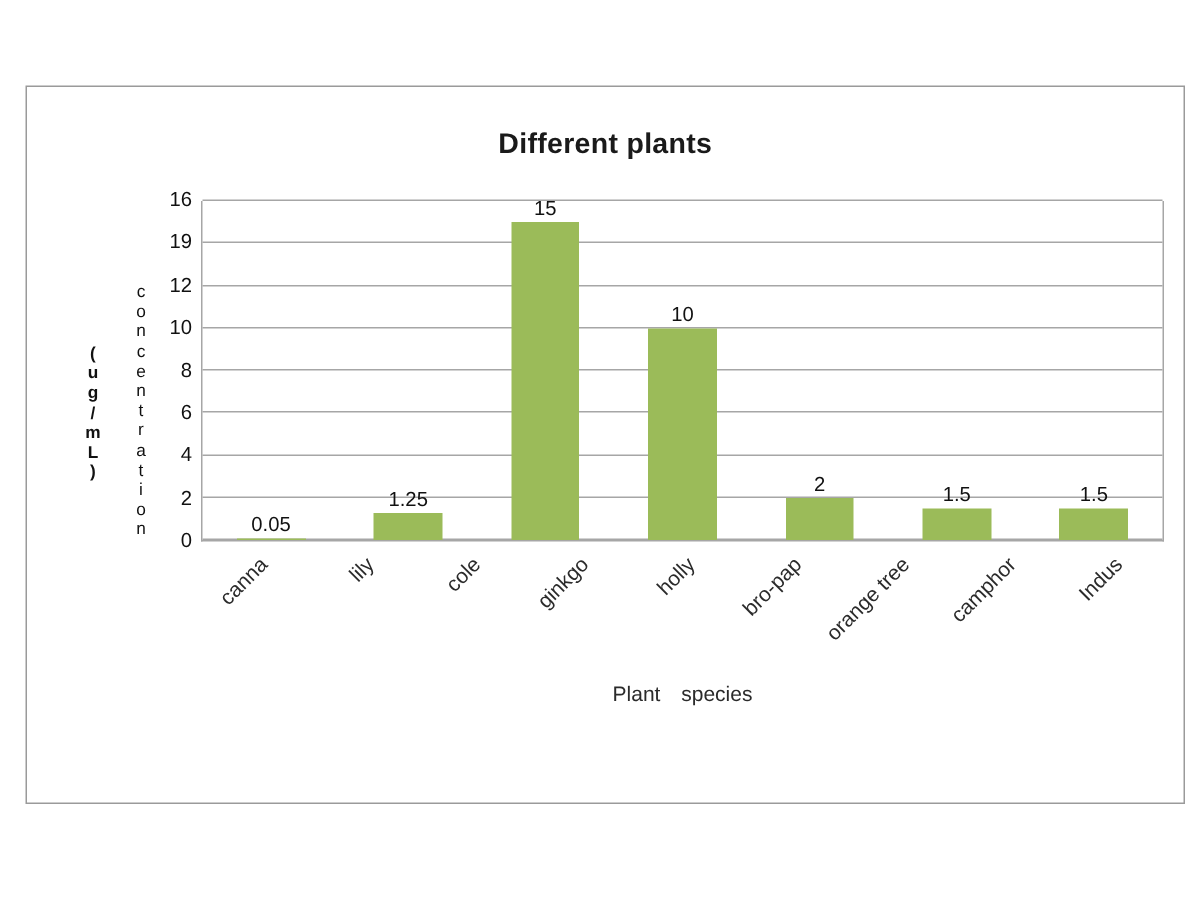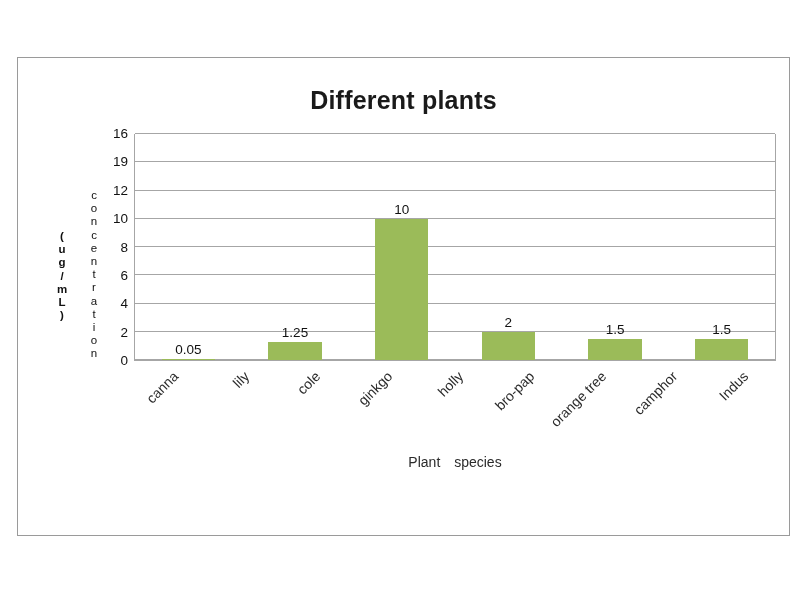--- a/index.html
+++ b/index.html
@@ -27,21 +27,21 @@
     box-sizing: border-box;
   }
 
   
   #chart-title {
     position: absolute;
     left: 0;
     top: 28px;
     width: 100%;
     text-align: center;
-    font-size: 25px;
+    font-size: 19px;
     font-weight: bold;
     color: #1a1a1a;
     letter-spacing: .2px;
   }
 
   
   .vstack {
     position: absolute;
     width: 16px;
     text-align: center;
@@ -213,20 +213,24 @@
     <div id="bars">
         <div class="bar-slot">
           <div class="bar" style="height: 0.5%; background: rgb(155, 187, 89);"></div>
           <div class="bar-label" style="bottom: calc(0.5% + 2px);">0.05</div>
         </div>
         <div class="bar-slot">
           <div class="bar" style="height: 7.8125%; background: rgb(155, 187, 89);"></div>
           <div class="bar-label" style="bottom: calc(7.8125% + 2px);">1.25</div>
         </div>
         <div class="bar-slot">
+          <div class="bar" style="height: 93.75%; background: rgb(155, 187, 89);"></div>
+          <div class="bar-label" style="bottom: calc(93.75% + 2px);">15</div>
+        </div>
+        <div class="bar-slot">
           <div class="bar" style="height: 62.5%; background: rgb(155, 187, 89);"></div>
           <div class="bar-label" style="bottom: calc(62.5% + 2px);">10</div>
         </div>
         <div class="bar-slot">
           <div class="bar" style="height: 12.5%; background: rgb(155, 187, 89);"></div>
           <div class="bar-label" style="bottom: calc(12.5% + 2px);">2</div>
         </div>
         <div class="bar-slot">
           <div class="bar" style="height: 9.375%; background: rgb(155, 187, 89);"></div>
           <div class="bar-label" style="bottom: calc(9.375% + 2px);">1.5</div>

